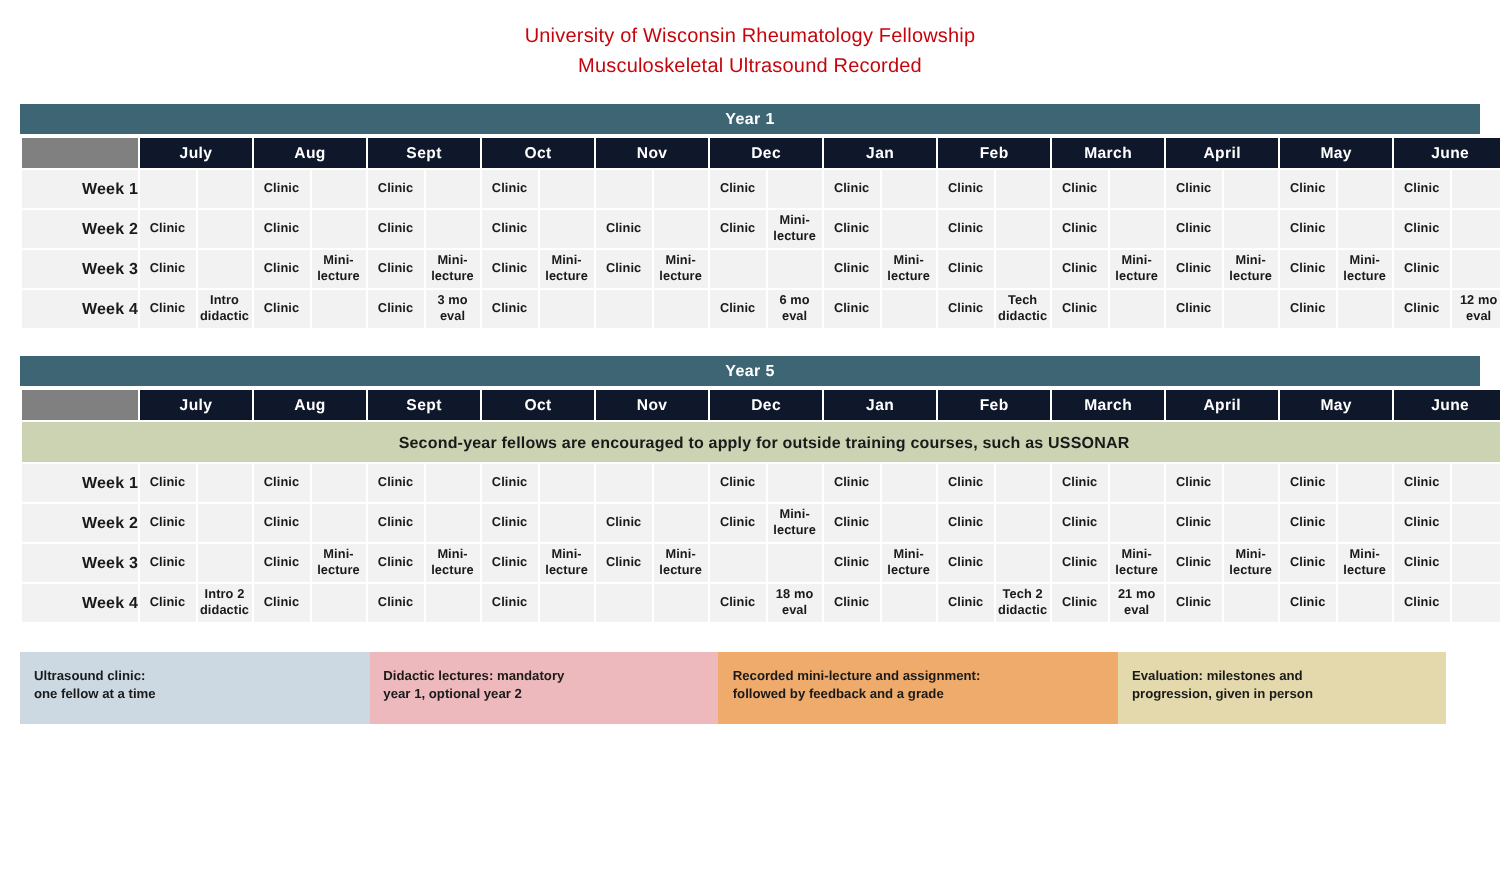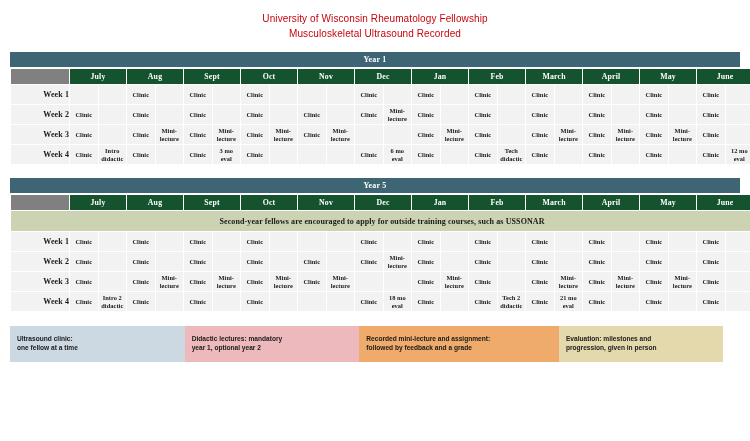--- a/index.html
+++ b/index.html
@@ -14,34 +14,34 @@
 
   
   .titles{padding-top:11px;text-align:center;}
   .title-line{
     color:#c5050c;font-size:10px;line-height:15px;font-weight:400;letter-spacing:0.1px;
   }
   .title-main{
     color:#c5050c;font-size:17px;line-height:23px;font-weight:700;letter-spacing:0.1px;
     margin-top:2px;
   }
-  .year-block{margin:0 10px;width:730px;font-family:Liberation Serif, serif;}
+  .year-block{margin:0 10px;width:730px;}
   .year-banner{
     background:#3e6573;color:#ffffff;
     font-size:8px;font-weight:700;text-align:center;
     height:15px;line-height:15px;letter-spacing:0.2px;
   }
   table.grid{
     border-collapse:separate;border-spacing:1px;
     width:730px;table-layout:fixed;
     background:#ffffff;
     margin-top:1px;
   }
   table.grid th.mon{
-    background:#14532d;color:#ffffff;
+    background:#0f172a;color:#ffffff;
     font-size:7.8px;font-weight:700;
     height:15px;text-align:center;letter-spacing:0.2px;
     padding:0;
   }
   table.grid th.corner{
     background:#808080;padding:0;height:15px;
   }
   table.grid td.wklabel{
     background:#f2f2f2;color:#1a1a1a;
     font-size:8px;font-weight:700;text-align:right;

